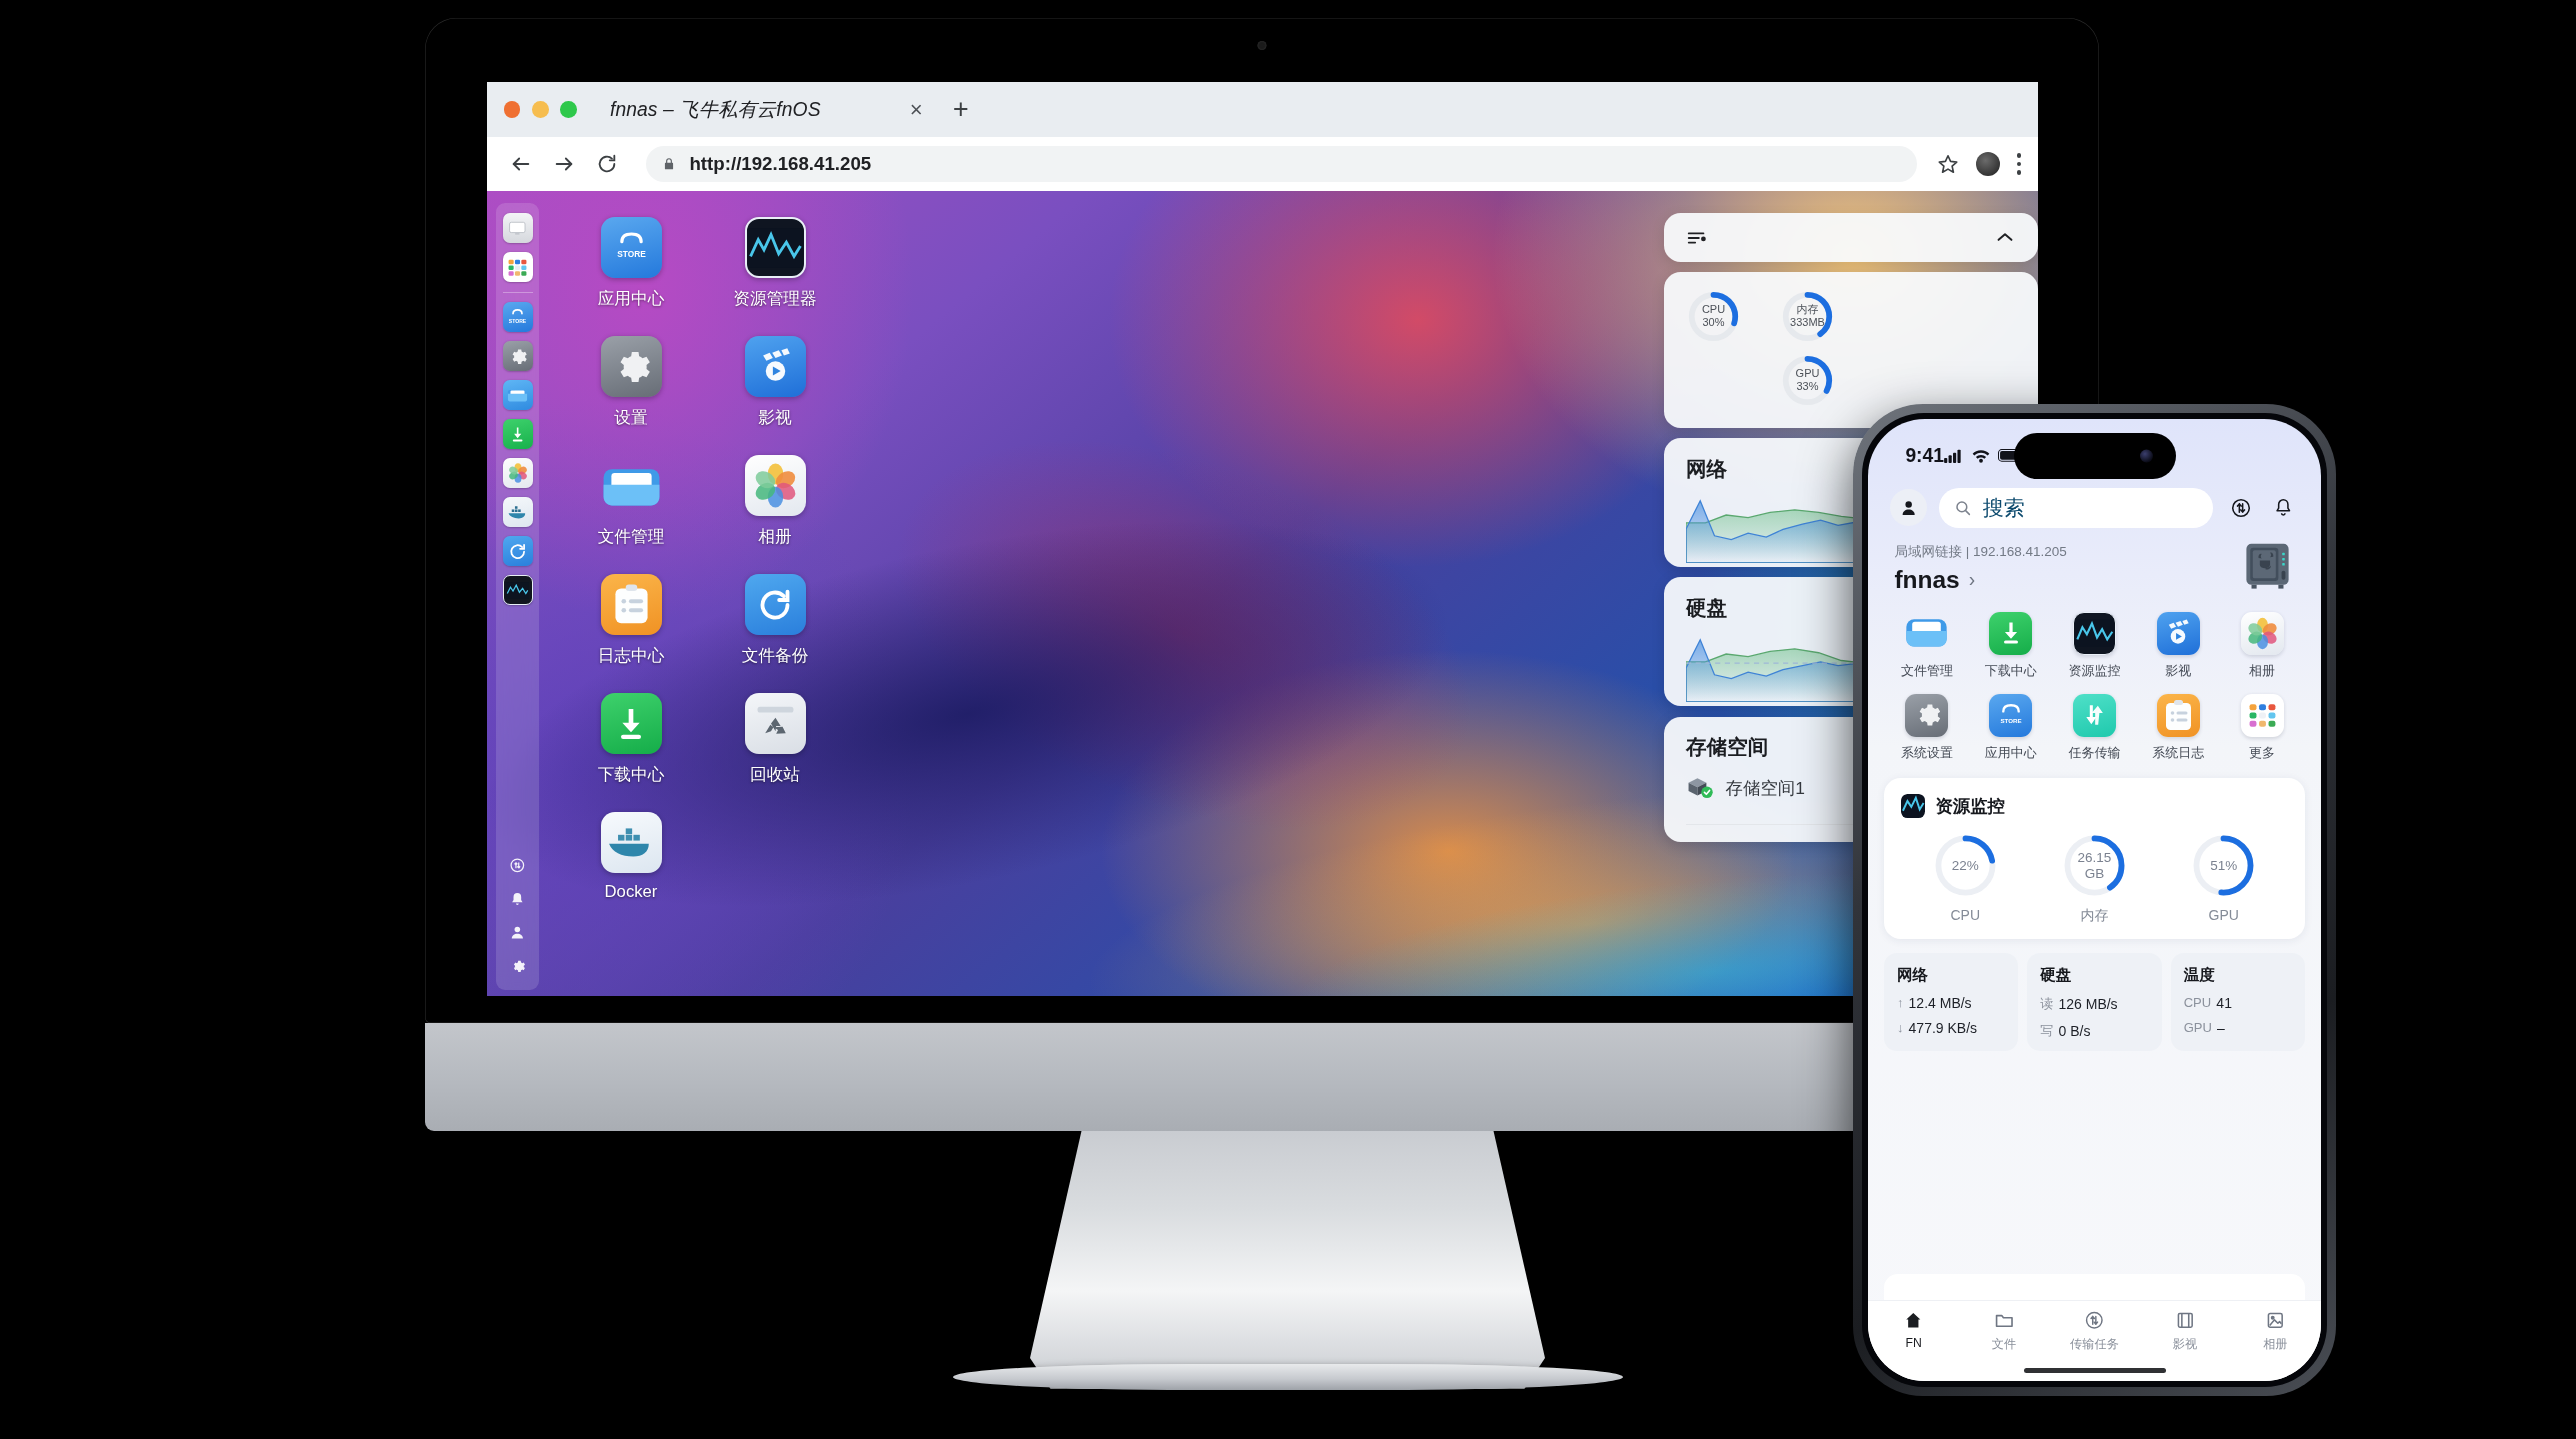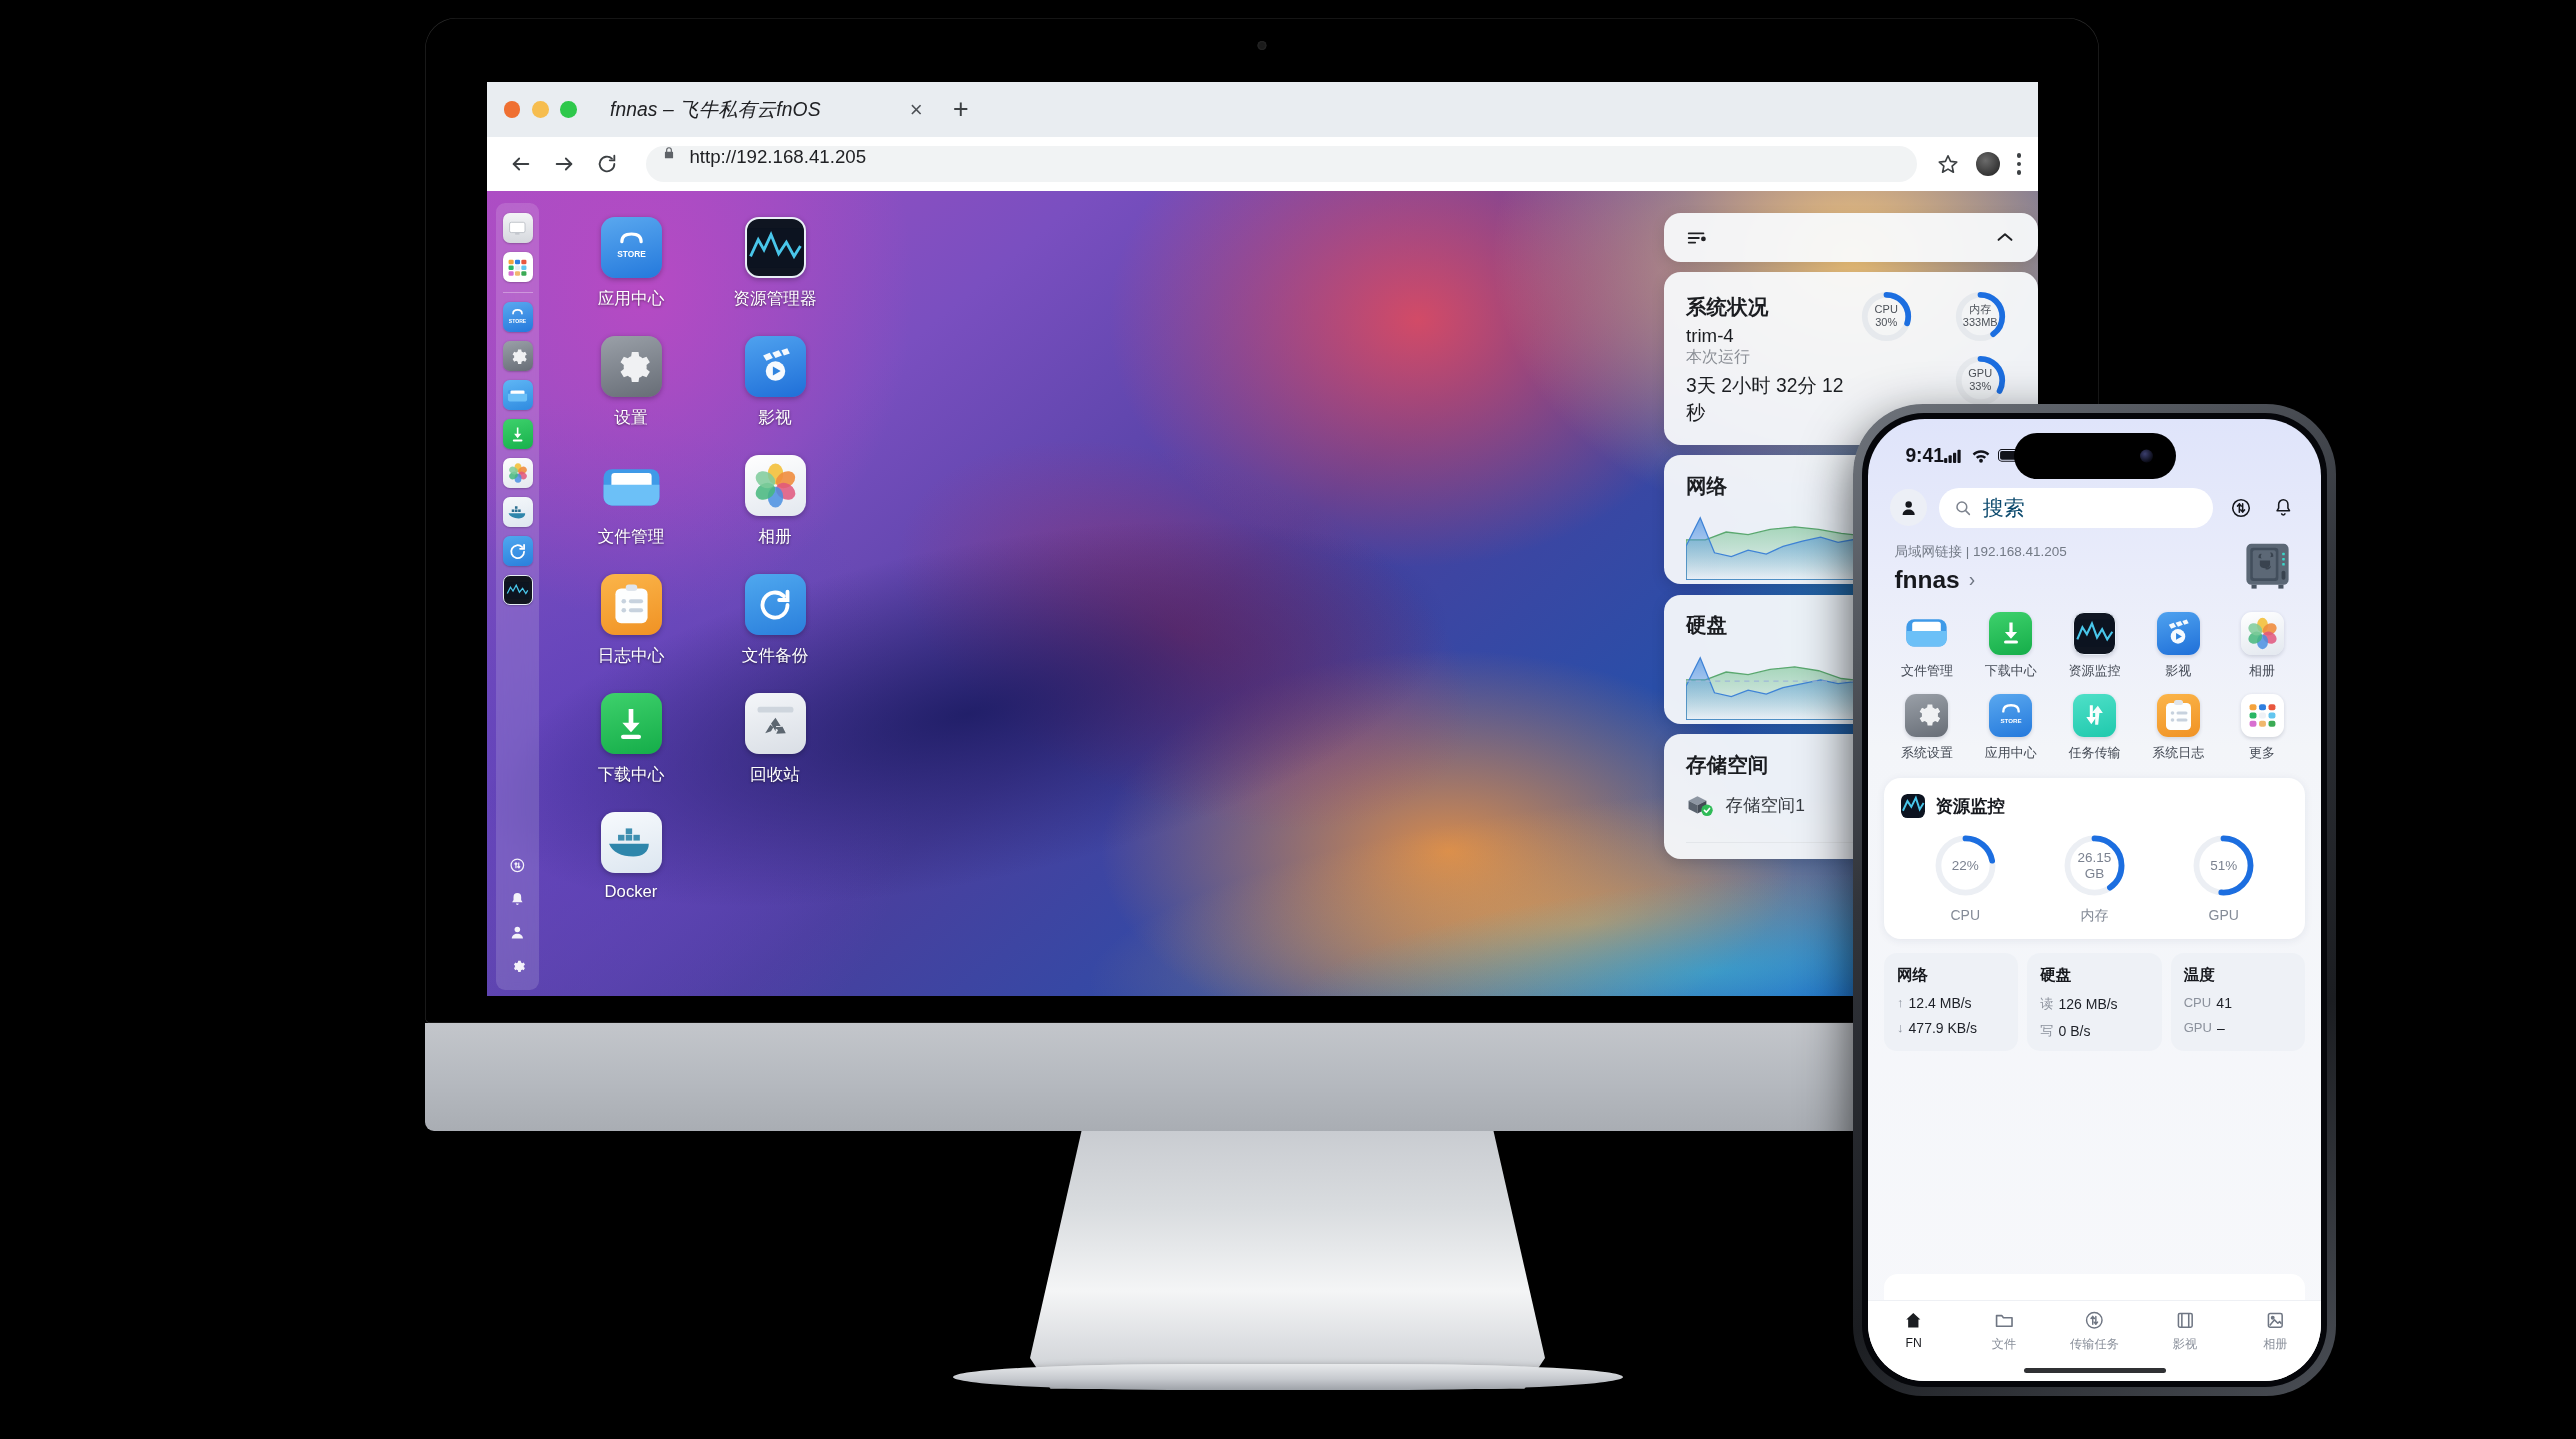--- a/index.html
+++ b/index.html
@@ -32,21 +32,21 @@
   .tl.y { background:#f6bd4f; }
   .tl.g { background:#2ec84b; }
   .tab-title { font-size:19.3px; color:#202124; letter-spacing:0.1px; white-space:nowrap; }
   .tab-close { margin-left:89px; font-size:22px; color:#4d5156; line-height:1; cursor:pointer; }
   .tab-new { margin-left:30px; font-size:27px; color:#3c4043; line-height:1; font-weight:300; cursor:pointer; }
 
   .toolbar { position:relative; height:54px; background:#fff; display:flex; align-items:center; padding:0 16.7px; }
   .nav-ico { width:35px; height:35px; display:flex; align-items:center; justify-content:center;
     color:#3c4043; margin-right:7.7px; cursor:pointer; }
   .omnibox { flex:1; height:36px; background:#f1f3f4; border-radius:18px;
-    display:flex; padding:0 16.7px; margin:0 14px; }
+    display:flex; align-items:center; padding:0 16.7px; margin:0 14px;font-weight:bold; }
   .lock { width:14px; height:14px; margin-right:13px; flex:0 0 auto; }
   .url { font-size:18.7px; color:#202124; }
   .tb-right { display:flex; align-items:center; gap:16.7px; padding-left:6.4px; }
   .avatar-btn { width:24.5px; height:24.5px; border-radius:50%;
     background:radial-gradient(circle at 40% 35%, #6b6b6b, #1d1d1d); }
   .kebab { display:flex; flex-direction:column; gap:3.9px; }
   .kebab i { width:4.5px; height:4.5px; border-radius:50%; background:#3c4043; display:block; }
 
   
   .desktop { position:relative; height:805px; overflow:hidden;
@@ -507,30 +507,20 @@
                 </svg>
             </span>
             <span>
               <svg width="22" height="22" viewBox="0 0 24 24" fill="none" stroke="#202124" stroke-width="2.2" stroke-linecap="round" stroke-linejoin="round">
                   <polyline points="5,14 12,8 19,14"></polyline>
                 </svg>
             </span>
           </div>
 
           <div class="wcard" style="display:flex;justify-content:space-between;">
-            <div style="display:flex;flex-direction:column;justify-content:space-between;padding:3.9px 0 2.6px;">
-              <div>
-                <div class="wtitle">系统状况</div>
-                <div class="wsub">trim-4</div>
-              </div>
-              <div>
-                <div class="wlabel">本次运行</div>
-                <div class="wvalue">3天 2小时 32分 12秒</div>
-              </div>
-            </div>
             <div class="gauges">
               <div class="gauge" style="left:0;top:0;">
                 <svg width="55" height="55" viewBox="0 0 86 86">
                     <circle cx="43" cy="43" r="34" fill="none" stroke="#e6e9ed" stroke-width="9"></circle>
                     <circle cx="43" cy="43" r="34" fill="none" stroke="#1c6ee0" stroke-width="9" stroke-linecap="round" stroke-dasharray="64 214" transform="rotate(-90 43 43)"></circle>
                   </svg>
                 <div class="gtxt">
                   <span>CPU</span>
                     <span>30%</span>
                 </div>

